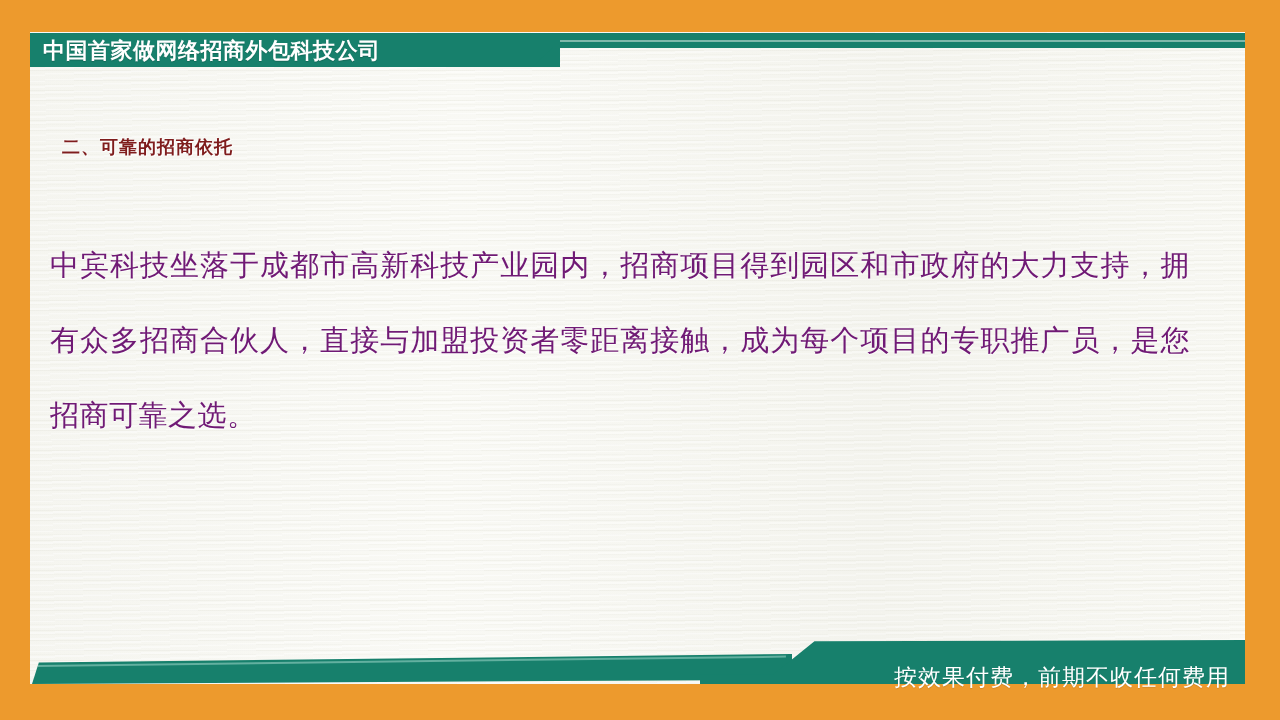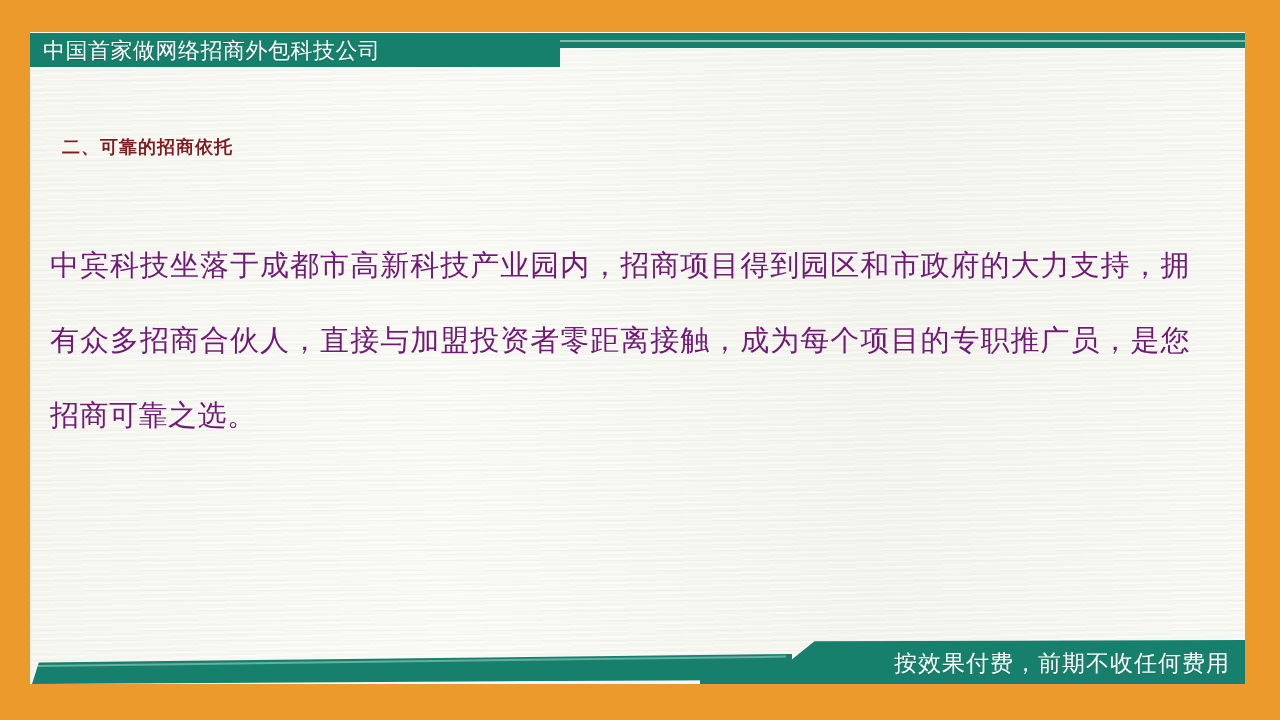--- a/index.html
+++ b/index.html
@@ -88,21 +88,21 @@
     clip-path: polygon(0 0, 100% 0, 100% 42%, 40% 100%, 0 100%);
   }
   .header-title {
     position: absolute;
     left: 43px;
     top: 36px;
     height: 30px;
     line-height: 30px;
     color: #ffffff;
     font-size: 22px;
-    font-weight: normal;
+    font-weight: bold;
     letter-spacing: 0.5px;
     text-shadow: 0 1px 1px rgba(0,0,0,0.18);
     white-space: nowrap;
   }
 
   
   .section-title {
     position: absolute;
     left: 62px;
     top: 135px;
@@ -154,21 +154,21 @@
     left: 700px;
     top: 640px;
     width: 545px;
     height: 44px;
     background: #17806c;
     clip-path: polygon(0% 78%, 13.5% 78%, 21% 3%, 100% 0%, 100% 100%, 0% 100%);
   }
   .footer-text {
     position: absolute;
     right: 50px;
-    top: 646px;
+    top: 660px;
     height: 34px;
     line-height: 34px;
     color: #ffffff;
     font-size: 23px;
     letter-spacing: 1px;
     white-space: nowrap;
     text-shadow: 0 1px 1px rgba(0,0,0,0.12);
   }
 </style>
 </head>

